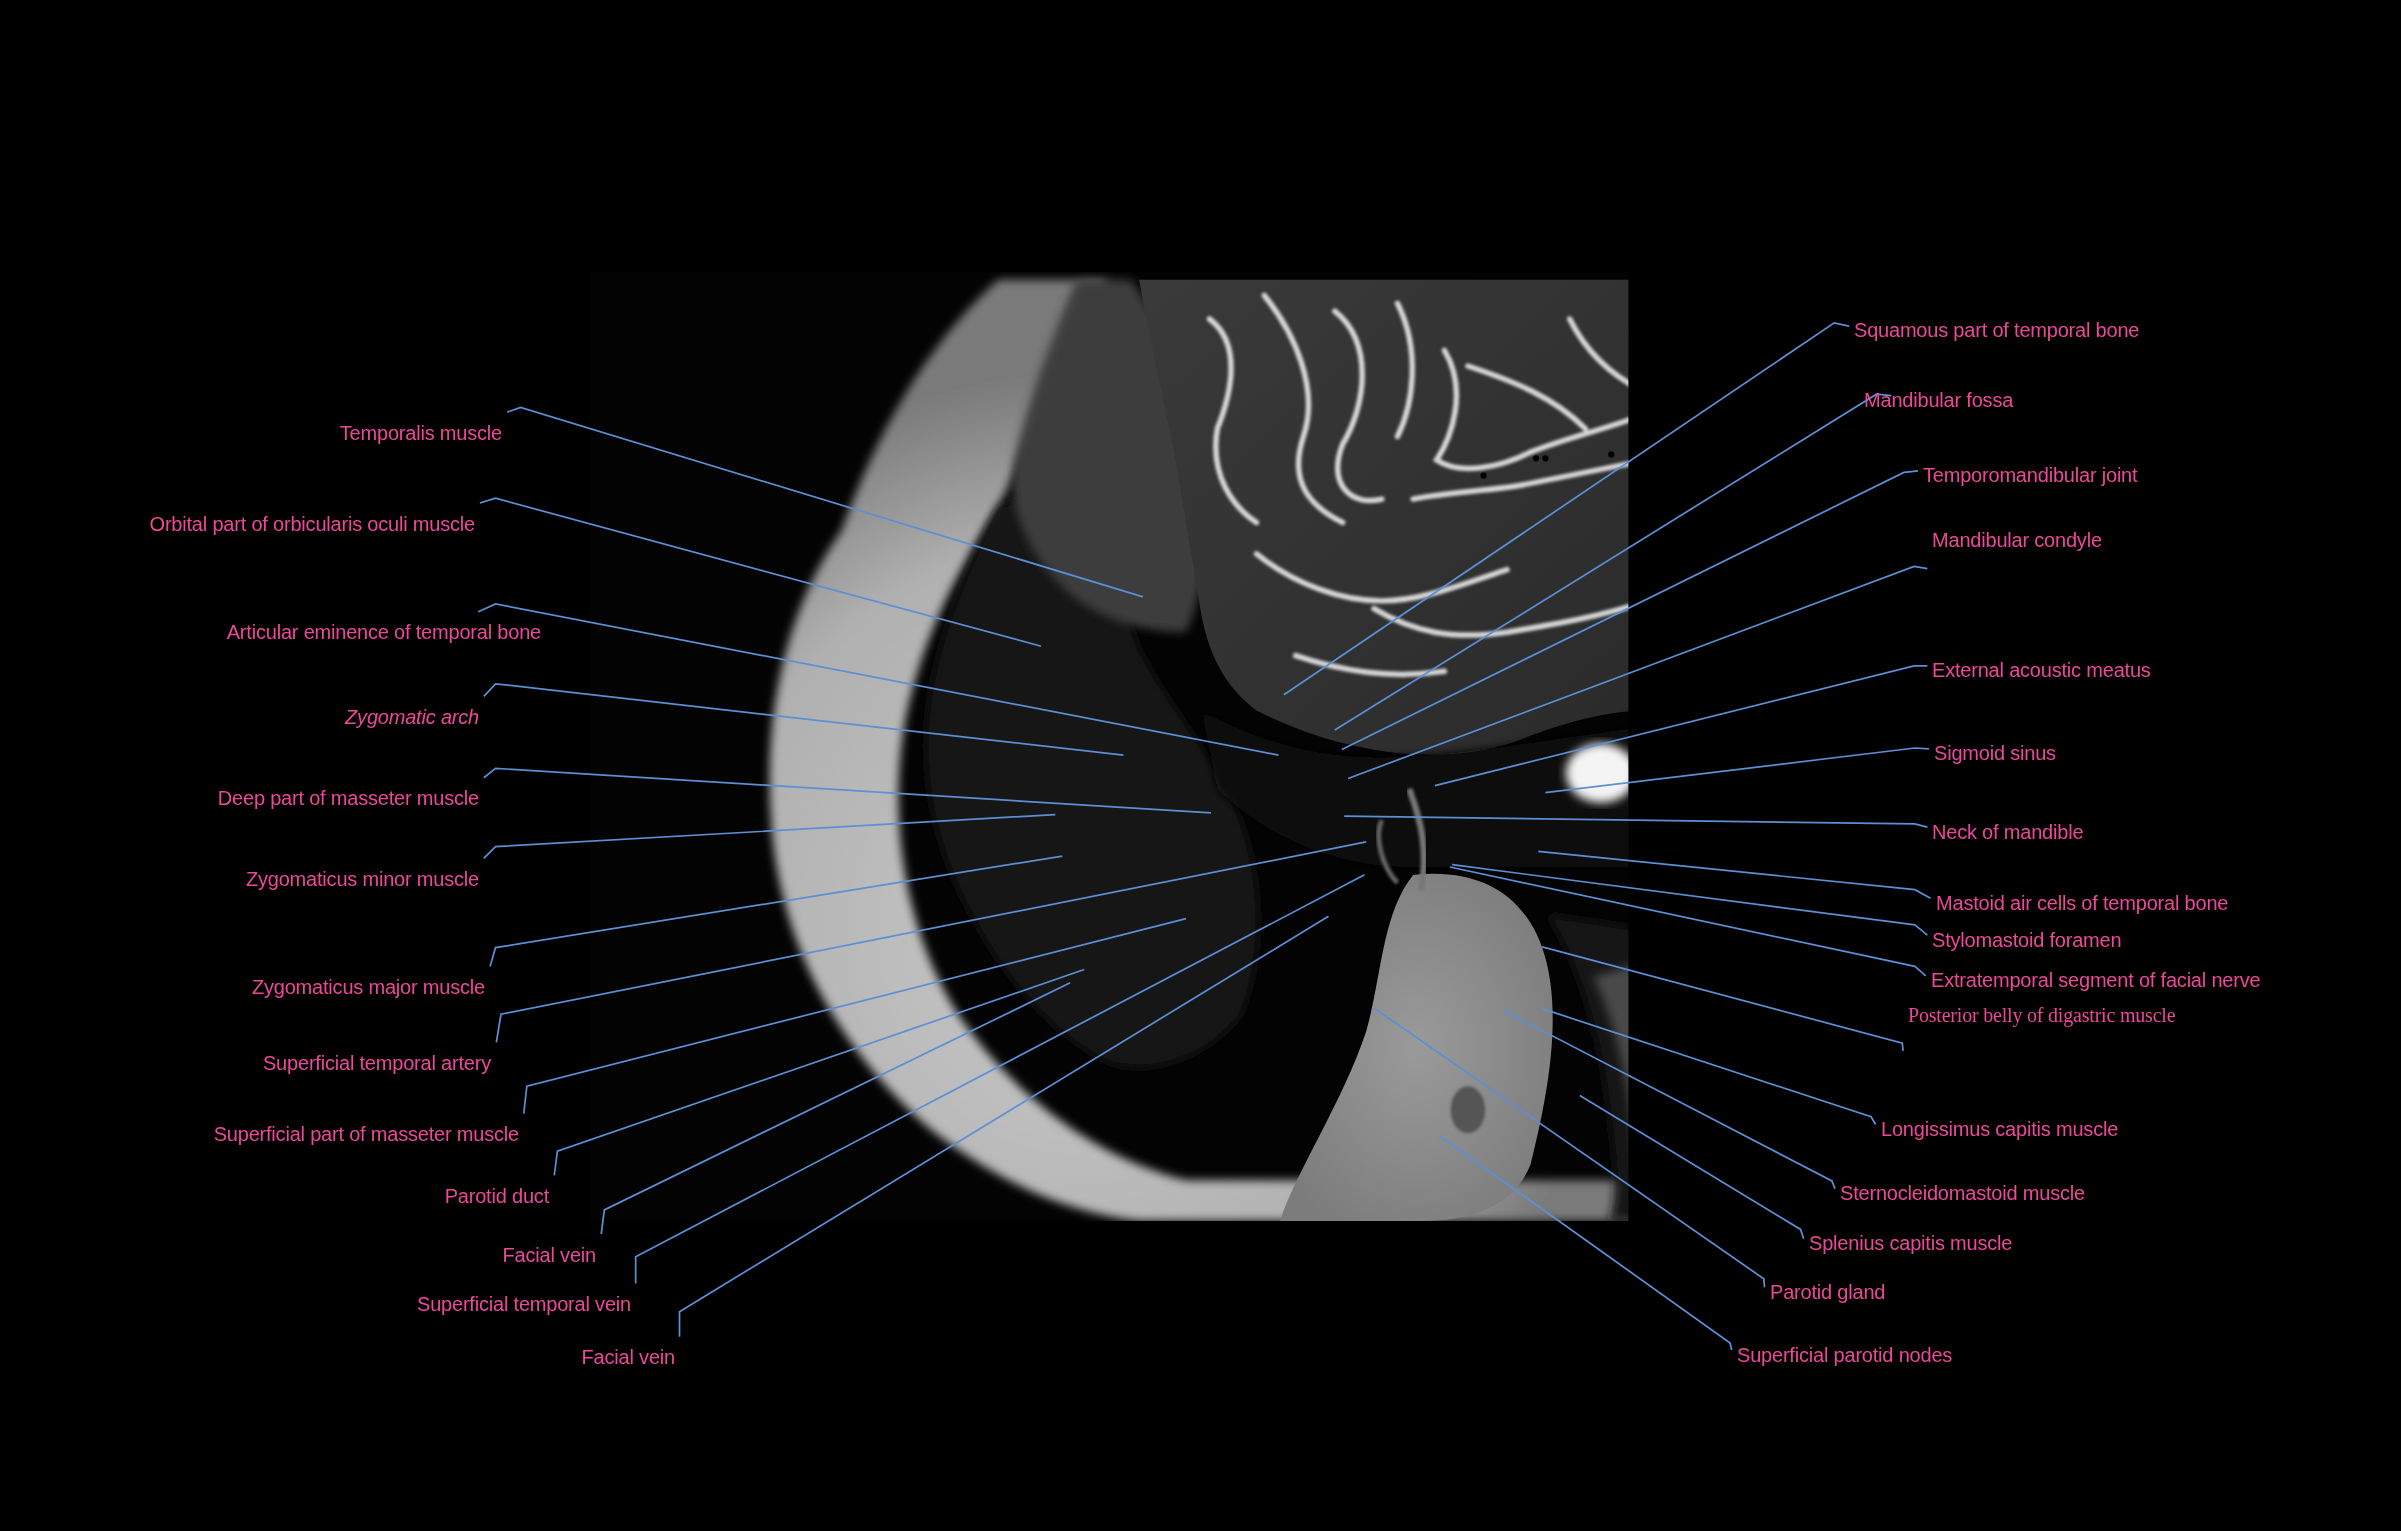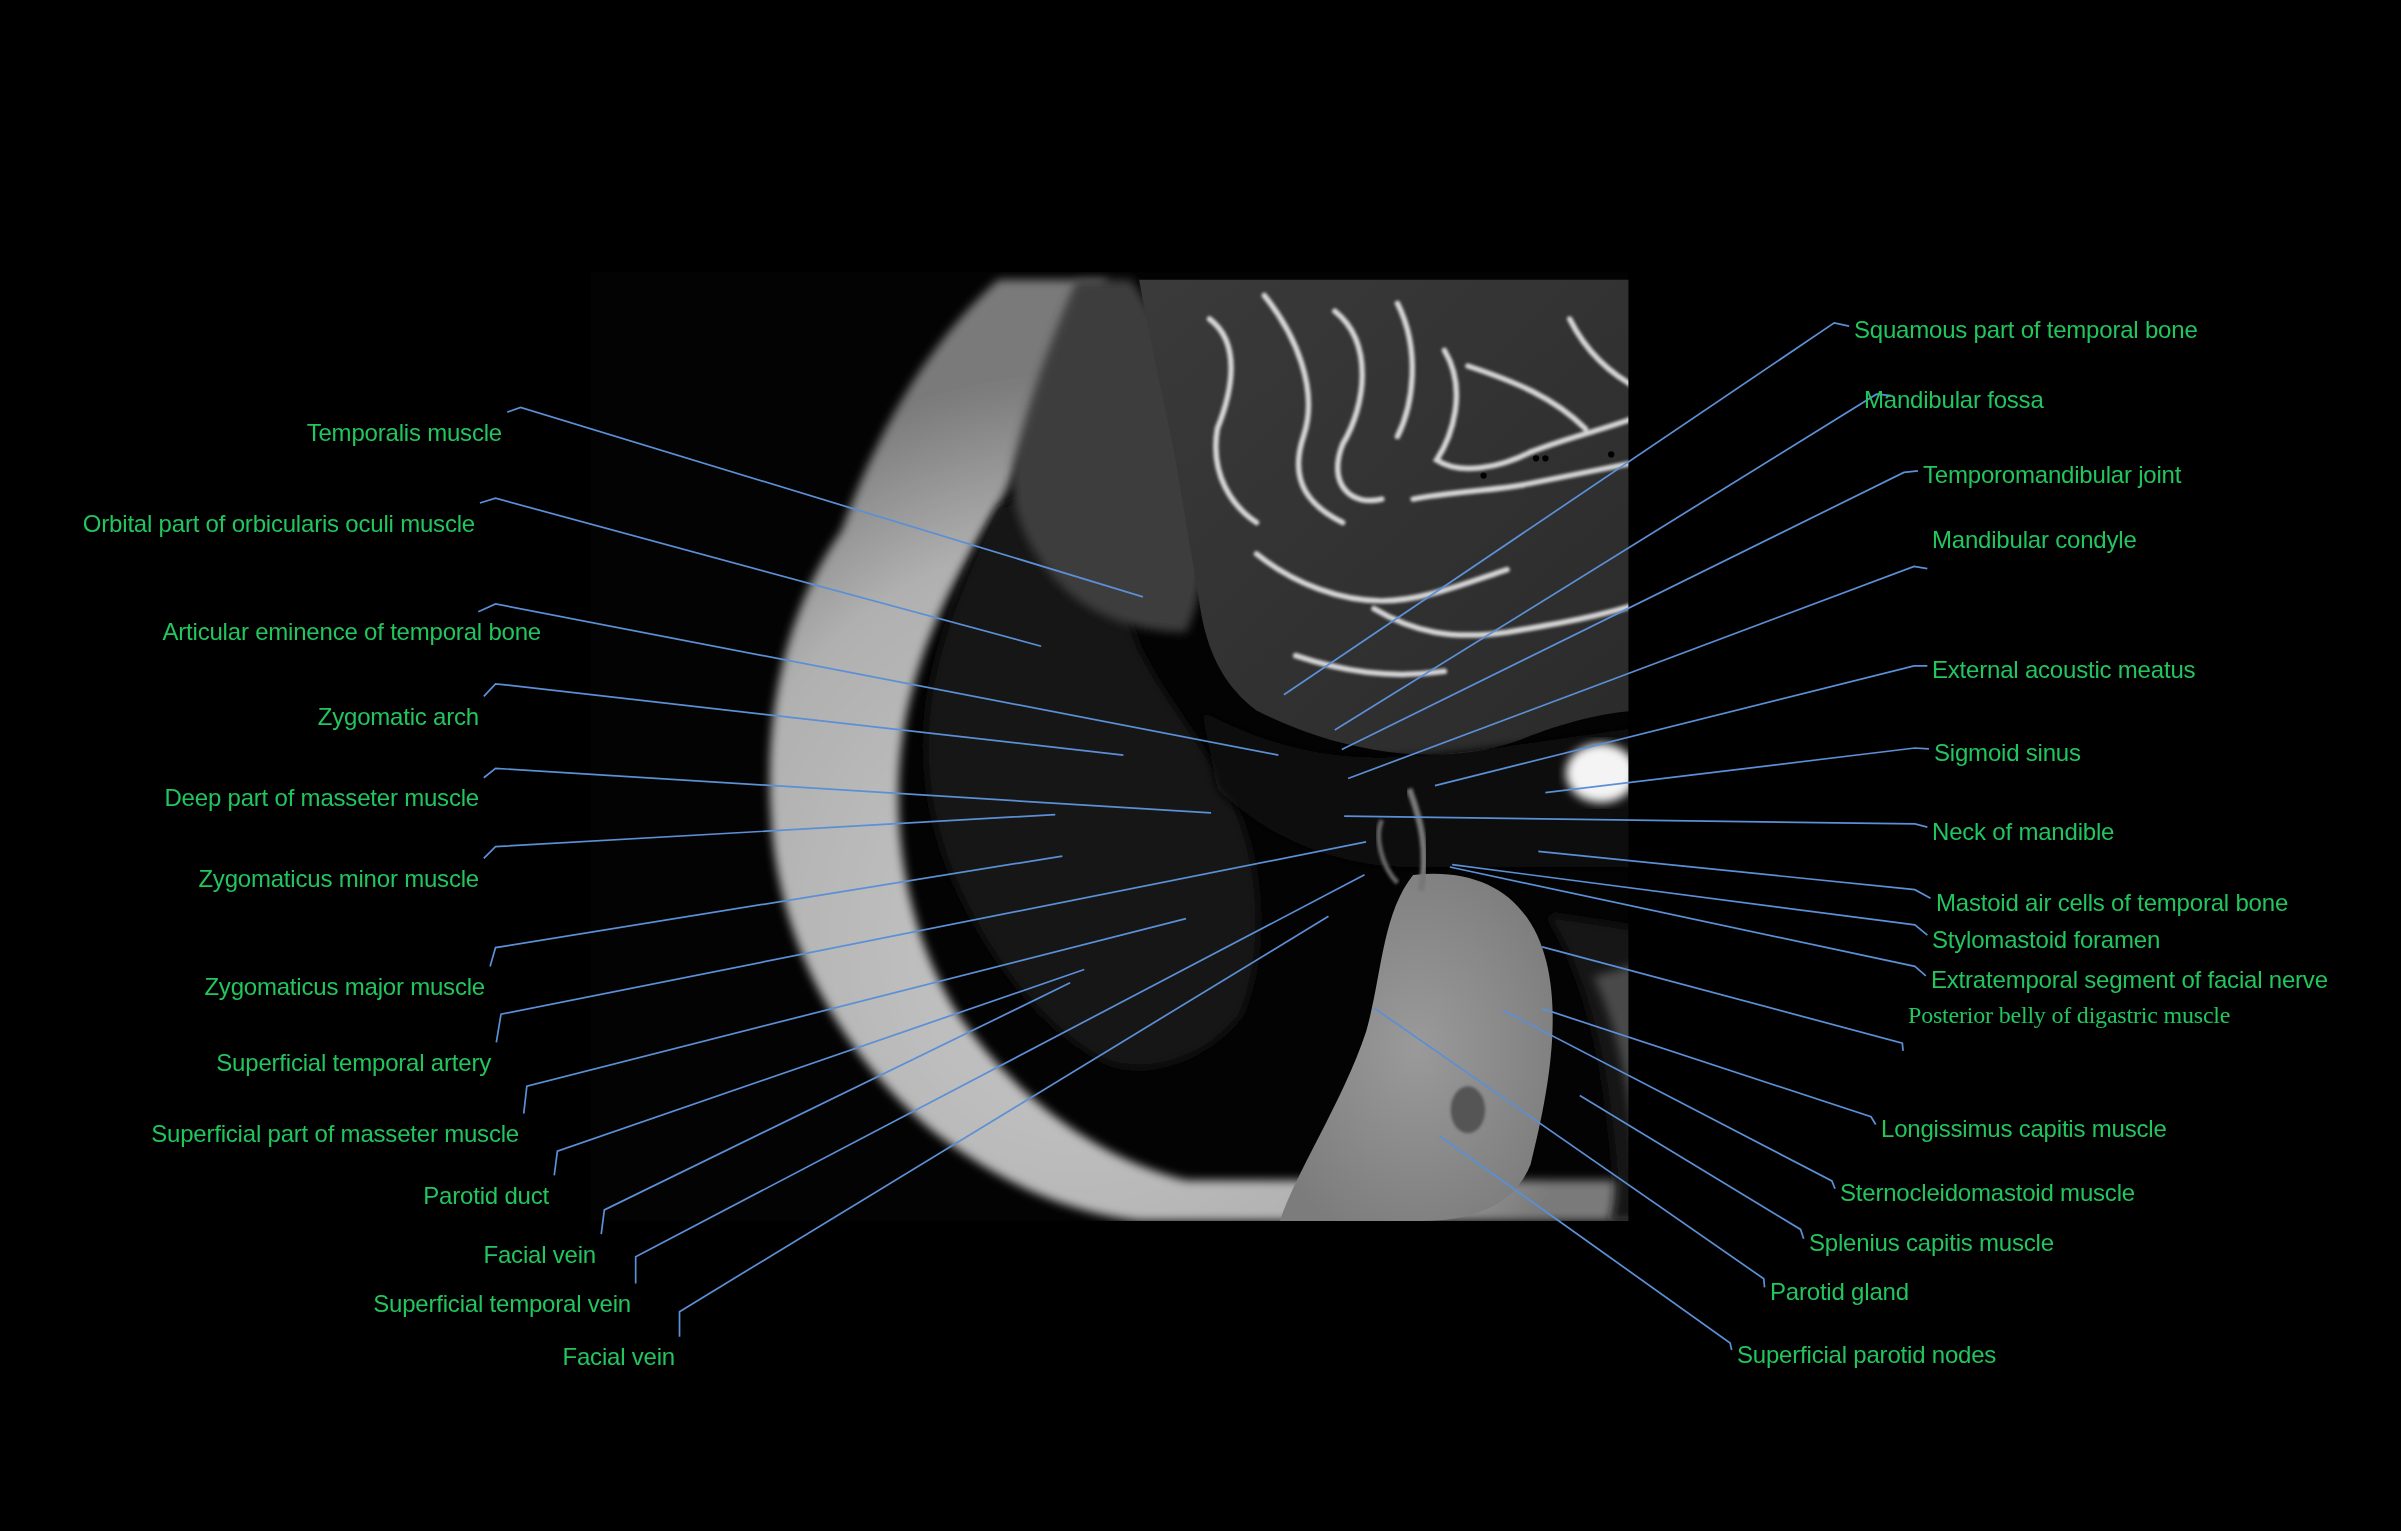--- a/index.html
+++ b/index.html
@@ -1,20 +1,20 @@
 <!DOCTYPE html>
 <html style="font-size:12.5px"><head>
 <meta charset="utf-8">
 <style>
   html, body { margin:0; padding:0; background:#000; }
   body { width:2401px; height:1532px; position:relative; overflow:hidden;
          font-family:"Liberation Sans", sans-serif; }
   #stage { position:absolute; left:0; top:0; width:2401px; height:1532px; }
   .mri-wrap { position:absolute; left:591px; top:272px; width:1057px; height:949px; overflow:hidden; }
-  .lbl { position:absolute; color:#22c55e; font-size:24px; line-height:28px; white-space:nowrap;
+  .lbl { position:absolute; color:#ec4899; font-size:20px; line-height:28px; white-space:nowrap;
          transform:translateY(-50%); letter-spacing:-0.2px; }
   .lbl.left { text-align:right;margin-top:24px; }
   .lbl.right { text-align:left; }
   svg.lines { position:absolute; left:0; top:0; }
 </style>
 </head>
 <body>
 
 <div id="stage">
 
@@ -123,21 +123,21 @@
       <polyline points="2344,1518 2340,1508 1920,1290" fill="none" stroke="#5b8fd6" stroke-width="2.2"></polyline>
       <polyline points="2304,1582 2300,1570 2018,1399" fill="none" stroke="#5b8fd6" stroke-width="2.2"></polyline>
       <polyline points="2254,1644 2253,1633 1755,1287" fill="none" stroke="#5b8fd6" stroke-width="2.2"></polyline>
       <polyline points="2212,1724 2210,1715 1838,1450" fill="none" stroke="#5b8fd6" stroke-width="2.2"></polyline>
     </svg>
 
   <div id="labels-left">
       <div class="lbl left" style="right: 1899px; top: 409px;">Temporalis muscle</div>
       <div class="lbl left" style="right: 1926px; top: 500px;">Orbital part of orbicularis oculi muscle</div>
       <div class="lbl left" style="right: 1860px; top: 608px;">Articular eminence of temporal bone</div>
-      <div class="lbl left" style="right: 1922px; top: 693px;">Zygomatic arch</div>
+      <div class="lbl left" style="right: 1922px; top: 693px; font-style: italic;">Zygomatic arch</div>
       <div class="lbl left" style="right: 1922px; top: 774px; text-align: right;">Deep part of masseter muscle</div>
       <div class="lbl left" style="right: 1922px; top: 855px;">Zygomaticus minor muscle</div>
       <div class="lbl left" style="right: 1916px; top: 963px;">Zygomaticus major muscle</div>
       <div class="lbl left" style="right: 1910px; top: 1039px;">Superficial temporal artery</div>
       <div class="lbl left" style="right: 1882px; top: 1110px;">Superficial part of masseter muscle</div>
       <div class="lbl left" style="right: 1852px; top: 1172px;">Parotid duct</div>
       <div class="lbl left" style="right: 1805px; top: 1231px;">Facial vein</div>
       <div class="lbl left" style="right: 1770px; top: 1280px;">Superficial temporal vein</div>
       <div class="lbl left" style="right: 1726px; top: 1333px;">Facial vein</div>
     </div>

